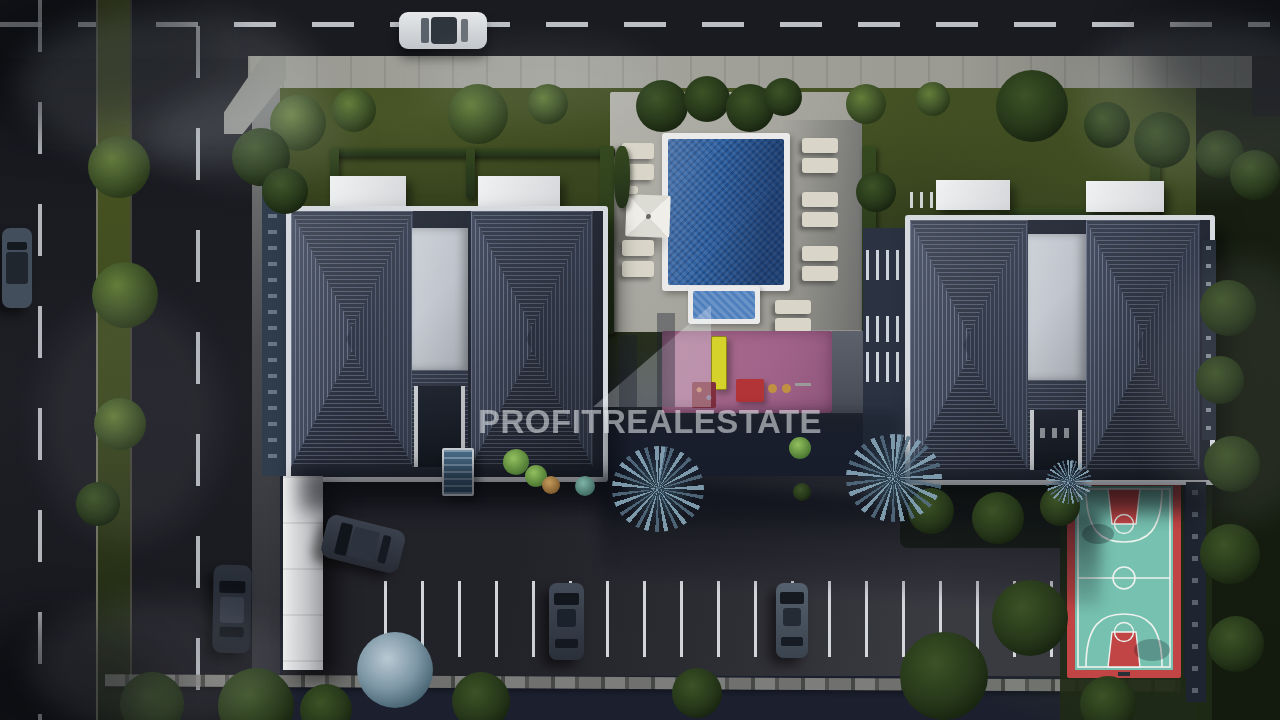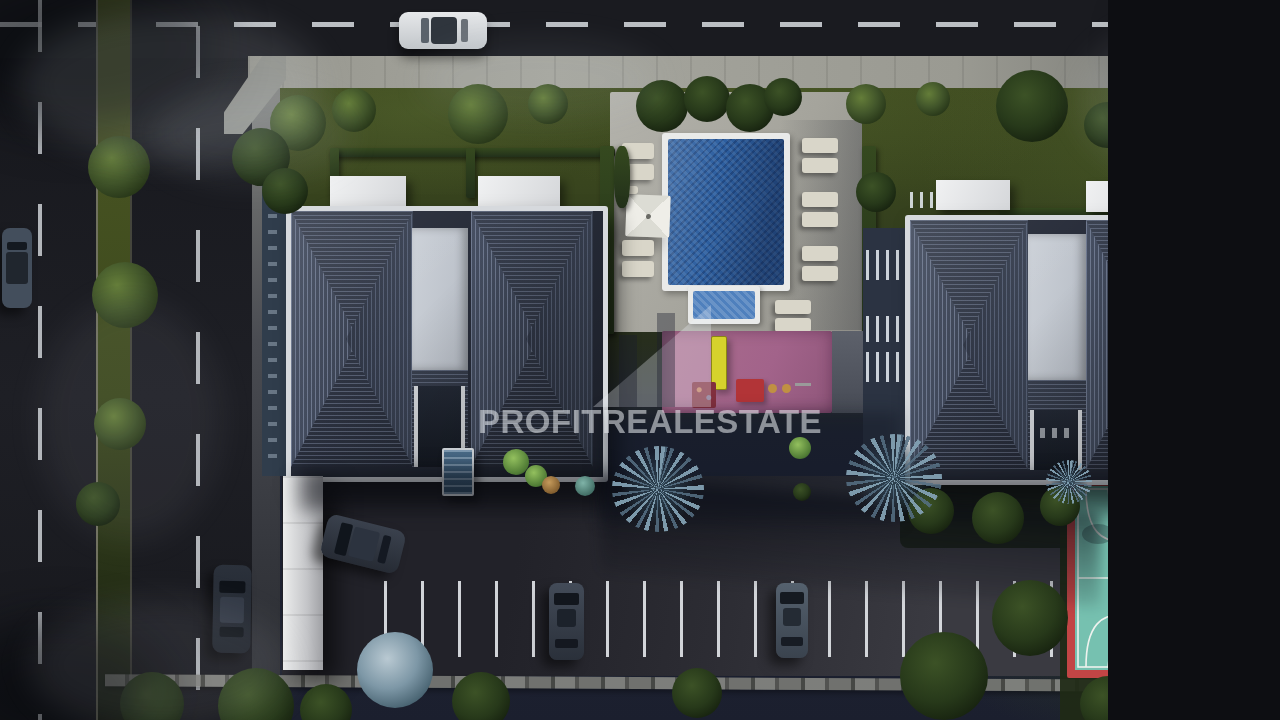--- a/index.html
+++ b/index.html
@@ -1,16 +1,16 @@
 <!DOCTYPE html>
 <html style="--road: #1a1b20; --lane-marking: #d8dce0; --median-grass: #47521f; --sidewalk: #9c9c96; --grass-sunlit: #42501f; --grass-shadow: #1f2535; --roof-dark: #2a303e; --parapet-white: #d6d9dd; --pool-water: #2d5fa0; --pool-deck: #a9a8a0; --hedge-green: #2c3b1d; --playground-pink: #a2638a; --slide-yellow: #d6d22c; --equipment-red: #b23437; --court-teal: #76c1b0; --court-red: #c24545; --court-line: #eef2ee; --asphalt: #2c2c33; --watermark-white: rgba(236,240,244,0.55);"><head>
 <meta charset="utf-8">
 <style>
   html,body{margin:0;padding:0;background:#0d0e12;}
-  #stage{position:relative;width:1108px;height:720px;overflow:hidden;
+  #stage{position:relative;width:1280px;height:720px;overflow:hidden;
          background:#15161b;font-family:"Liberation Sans",sans-serif;}
   .a{position:absolute;}
   :root{
     --road:#1a1b20; --lane-marking:#d8dce0; --median-grass:#47521f; --sidewalk:#9c9c96;
     --grass-sunlit:#42501f; --grass-shadow:#1f2535; --roof-dark:#2a303e; --parapet-white:#d6d9dd;
     --pool-water:#2d5fa0; --pool-deck:#a9a8a0; --hedge-green:#2c3b1d; --playground-pink:#a2638a;
     --slide-yellow:#d6d22c; --equipment-red:#b23437; --court-teal:#76c1b0; --court-red:#c24545;
     --court-line:#eef2ee; --asphalt:#2c2c33; --watermark-white:rgba(236,240,244,0.55);
   }
   .tree{position:absolute;border-radius:50%;}

